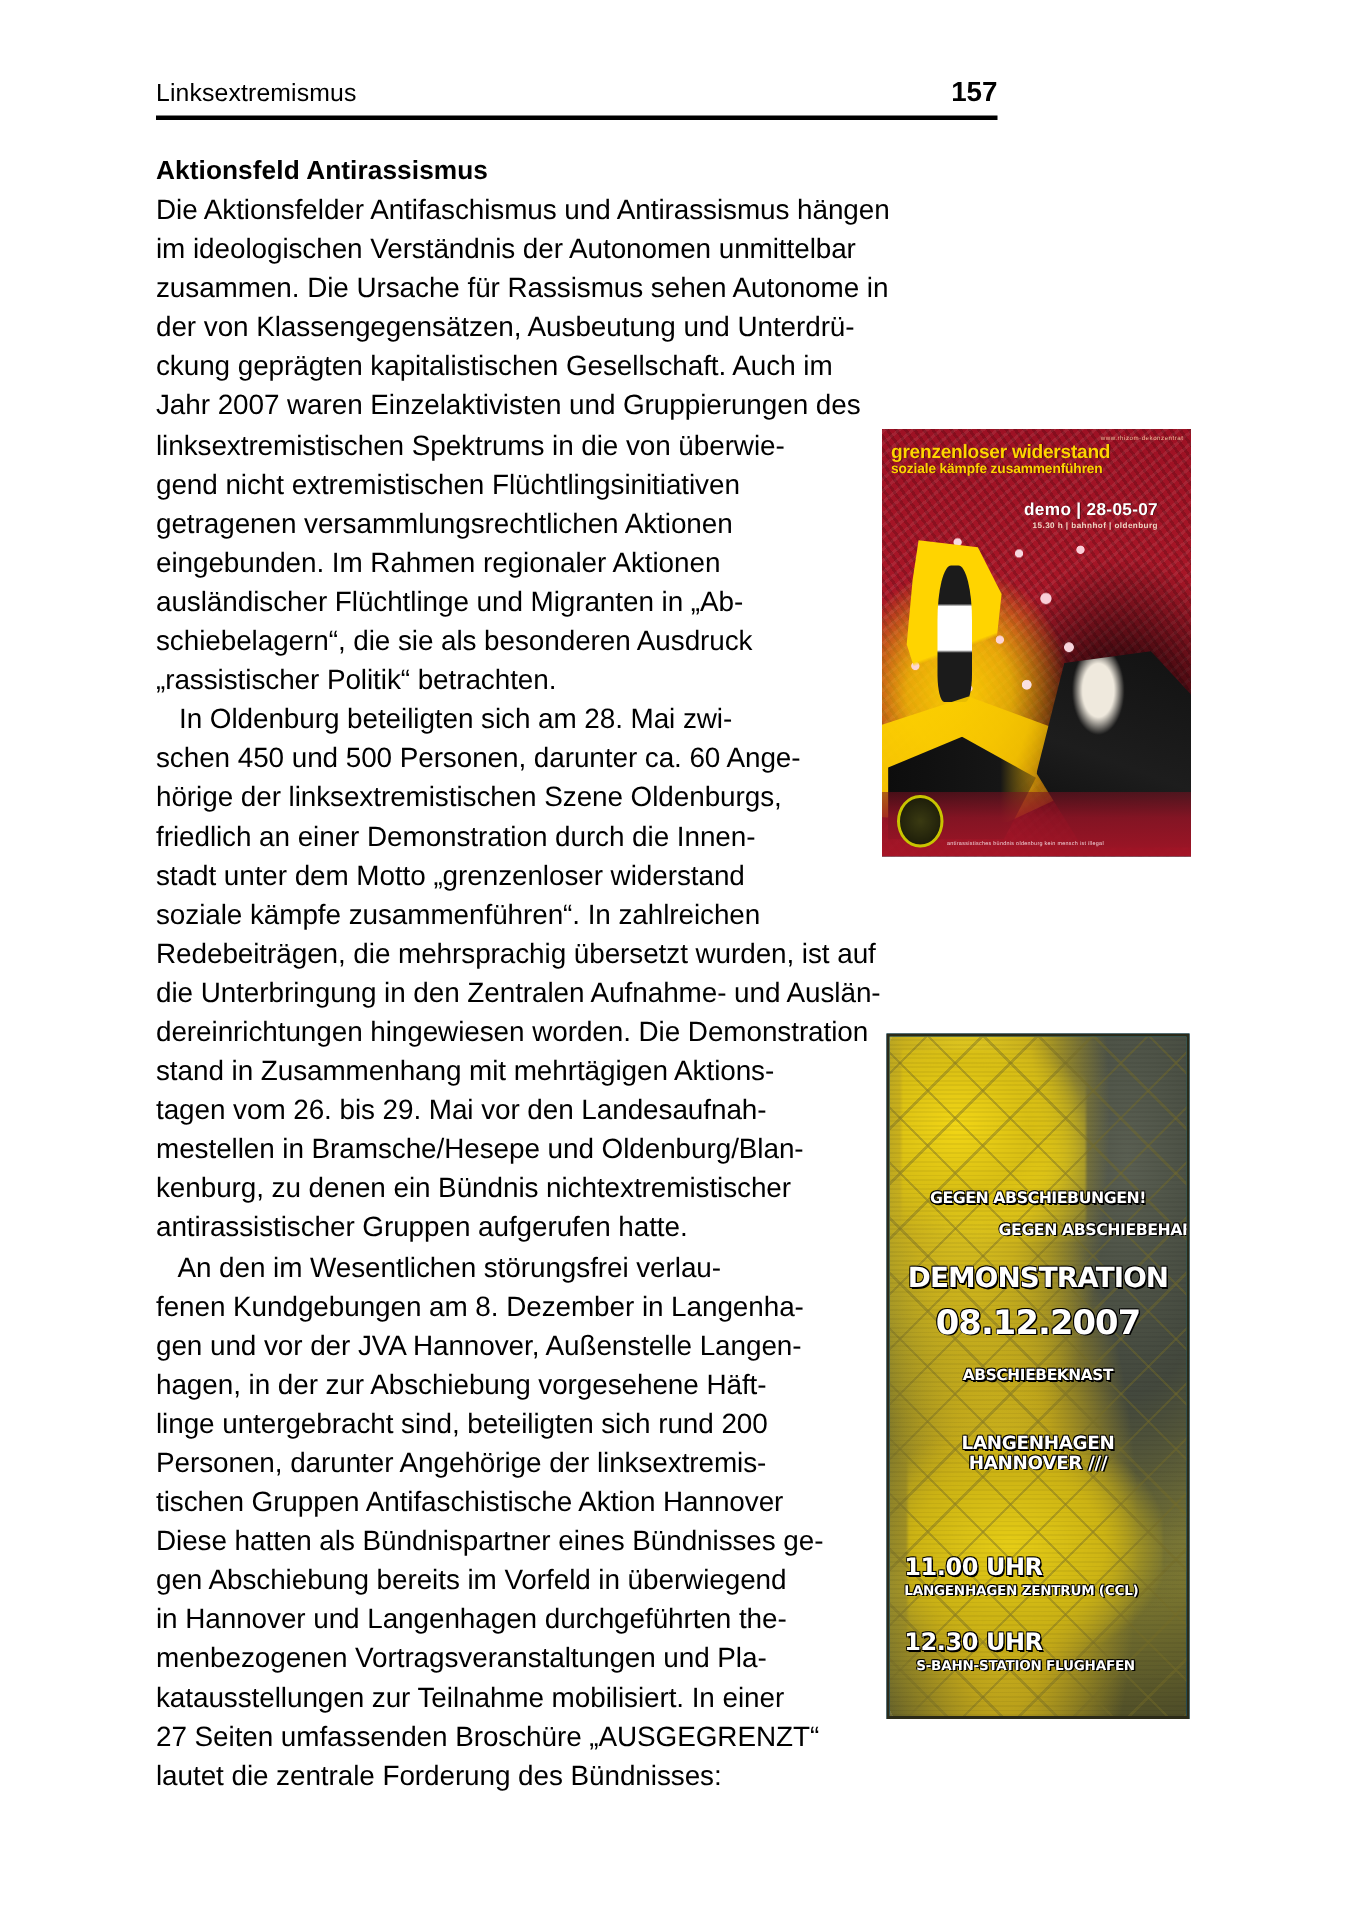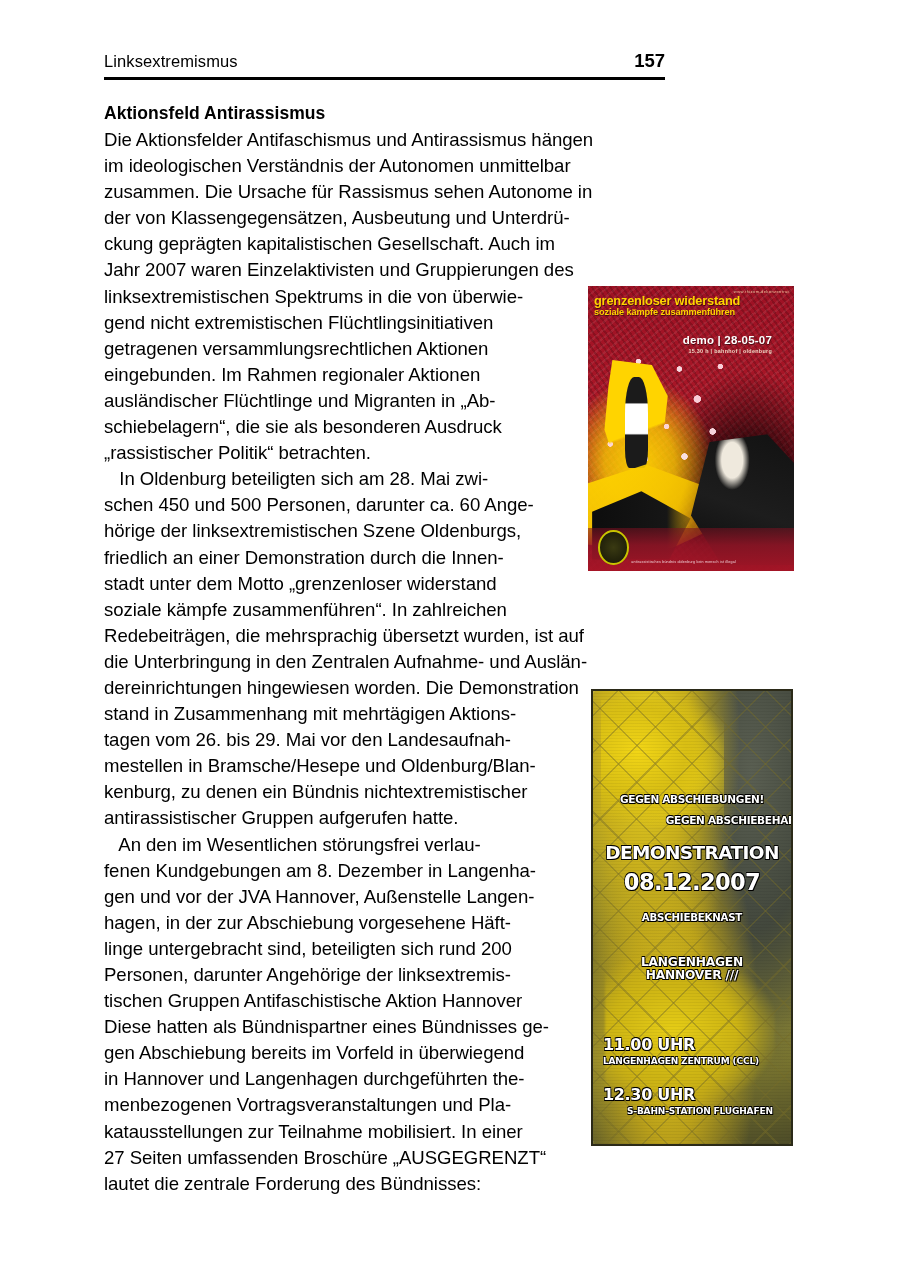--- a/index.html
+++ b/index.html
@@ -329,21 +329,21 @@
   .p2-l1 { top: 22.5%;  font-size: 10.5px; letter-spacing: -0.3px; }
   .p2-l2 { top: 27.2%;  font-size: 10.5px; letter-spacing: -0.3px; padding-left: 44px; }
   .p2-l3 { top: 33.4%;  font-size: 18.5px; letter-spacing: -0.6px; }
   .p2-l4 { top: 39.2%;  font-size: 22.5px; letter-spacing: -0.6px; }
   .p2-l5 { top: 48.8%;  font-size: 10.2px; letter-spacing: -0.2px; }
   .p2-l6 { top: 53.3%;  font-size: 12.2px; letter-spacing: -0.2px; margin-top: 36px; }
   .p2-l7 { top: 58.2%;  font-size: 12.2px; letter-spacing: -0.2px; }
   .p2-t1 { top: 76.0%; left: 5%; width: 92%; text-align: left; font-size: 16.0px; letter-spacing: -0.3px; }
   .p2-t2 { top: 80.6%; left: 5%; width: 92%; text-align: left; font-size: 9.0px;  letter-spacing: -0.15px; }
   .p2-t3 { top: 87.0%; left: 5%; width: 92%; text-align: left; font-size: 16.0px; letter-spacing: -0.3px; }
-  .p2-t4 { top: 91.6%; left: 9%; width: 90%; text-align: center; font-size: 9.0px;  letter-spacing: -0.15px; }
+  .p2-t4 { top: 91.6%; left: 9%; width: 90%; text-align: left; font-size: 9.0px;  letter-spacing: -0.15px; }
 
   
   .edge-tab {
     position: absolute;
     left: 875px;
     top: 392px;
     width: 25px;
     height: 136px;
     background: #cf1626;
   }

